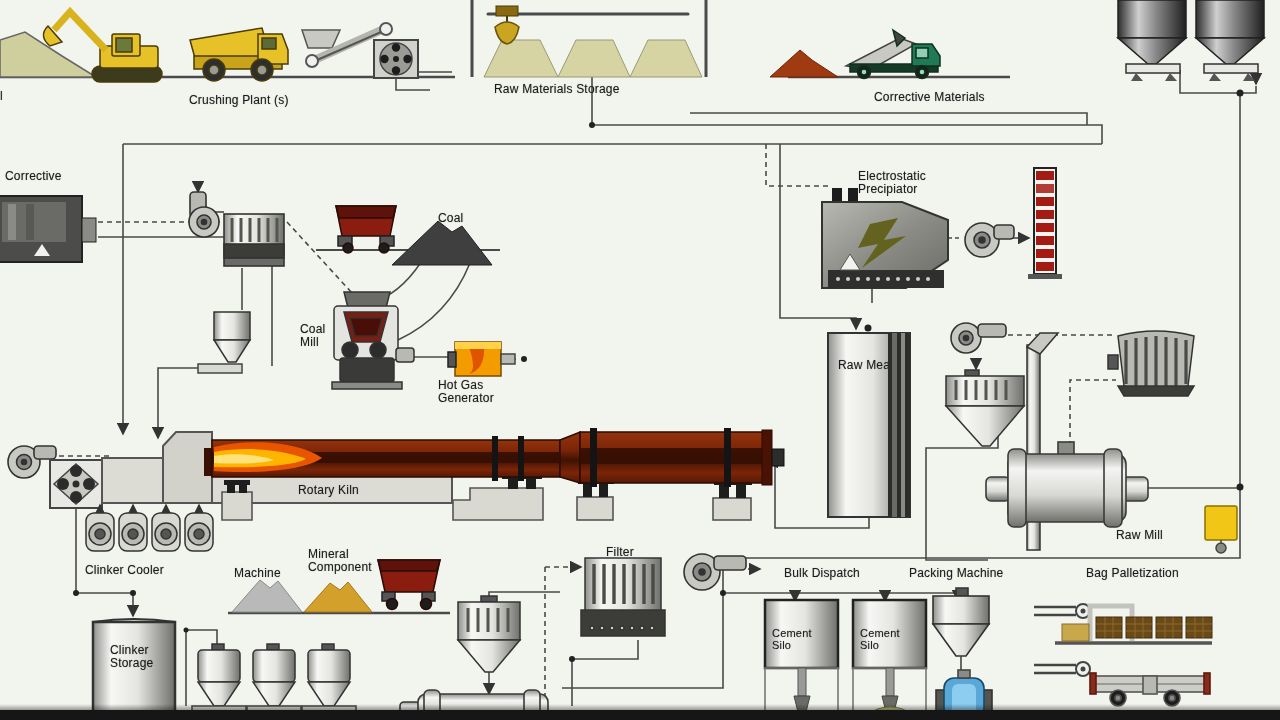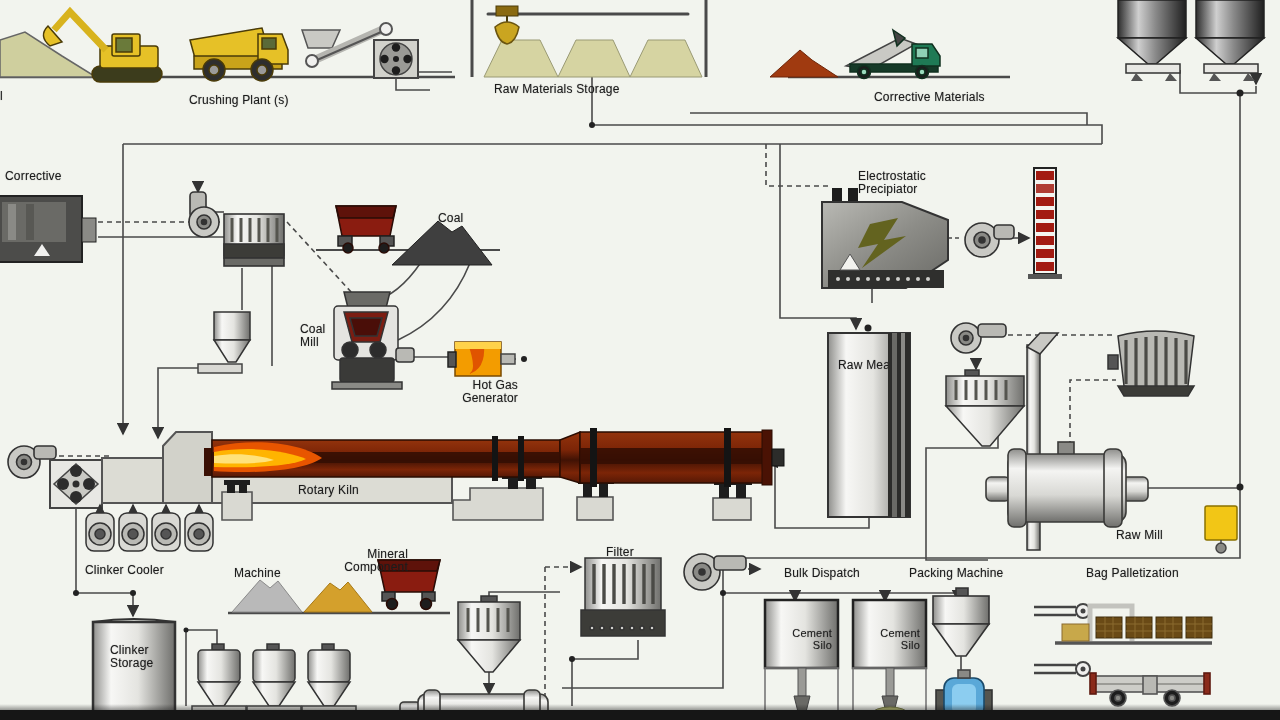--- a/index.html
+++ b/index.html
@@ -2,21 +2,21 @@
 <html style="--bg: #f2f4ee; --line: #4a4a4a; --kiln-red: #7c2507; --kiln-core: #3a1004; --flame-orange: #e85500; --flame-yellow: #ffb400; --coal-gray: #3f3f3f; --raw-khaki: #d6d4a2; --corrective-red: #a03a10; --machine-yellow: #e6c127; --truck-green: #1f7a55; --wagon-red: #8a1c10; --stack-red: #a31b12; --hotgas-orange: #f39c00; --pack-blue: #5aa8d8; --pallet-brown: #6a4a16; --mineral-tan: #d4a02c; --gypsum-gray: #b9b9b9; --highlight-yellow: #f2c616;"><head>
 <meta charset="utf-8">
 <style>
   html,body{margin:0;padding:0;background:#e9ebe5;}
   #stage{position:relative;width:1280px;height:720px;overflow:hidden;
          background:#f2f4ee;font-family:"Liberation Sans",sans-serif;}
   #stage svg{position:absolute;left:0;top:0;}
   .lbl{position:absolute;font-size:12px;line-height:1.12;color:#1c1c1c;
        white-space:pre-line;letter-spacing:.2px;
        text-shadow:0 0 1px rgba(40,40,40,.45);}
-  .lbl.c{text-align:right;}
+  .lbl.c{text-align:left;}
   .lbl.small{font-size:11px;}
   .clip{overflow:hidden;white-space:nowrap;}
   #letterbox{position:absolute;left:0;bottom:0;width:1280px;height:10px;
        background:#161616;}
   #letterfade{position:absolute;left:0;bottom:8px;width:1280px;height:8px;
        background:linear-gradient(to bottom,rgba(20,20,20,0),rgba(20,20,20,.55));}
 </style>
 </head>
 <body>
 

